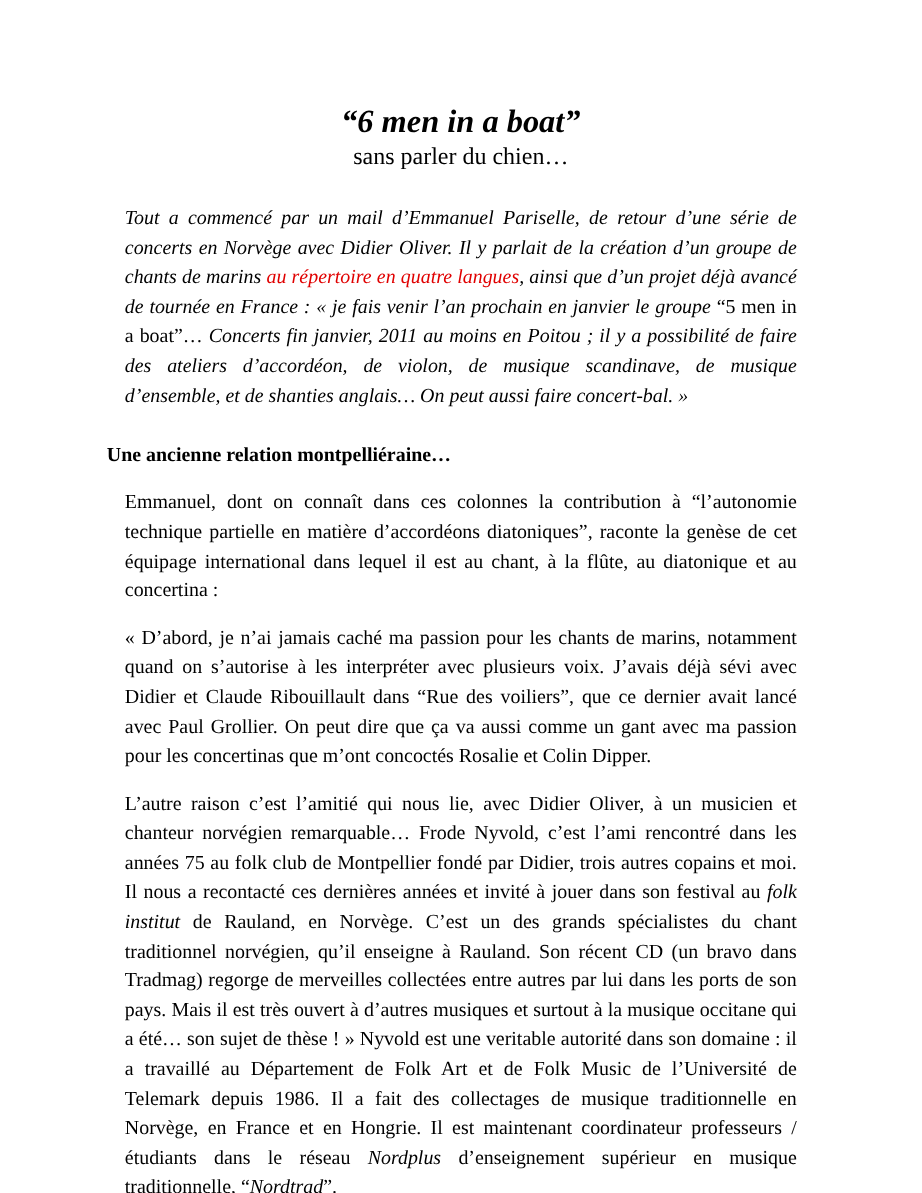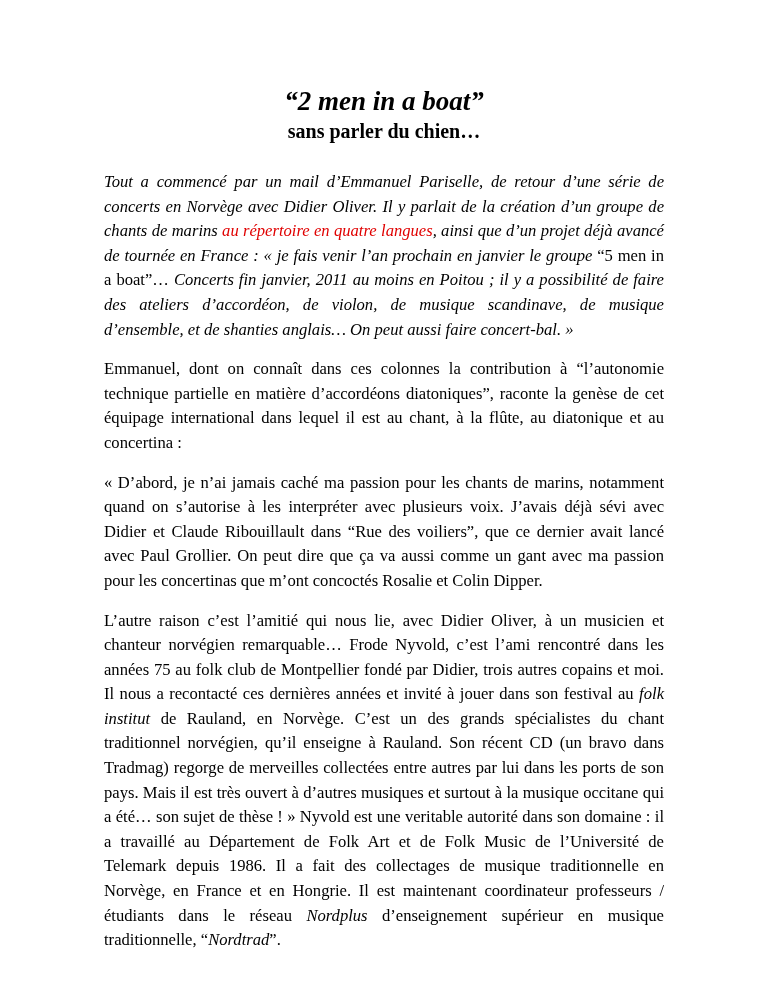--- a/index.html
+++ b/index.html
@@ -16,21 +16,21 @@
     margin: 0;
     text-align: center;
     font-size: 27px;
     font-weight: bold;
     font-style: italic;
   }
   .subtitle {
     margin: 3px 0 0 0;
     text-align: center;
     font-size: 20px;
-    font-weight: bold;
+    font-weight: normal;
   }
   .intro { margin-top: 27px; }
   .para {
     margin: 15px;
     font-size: 16.6px;
     line-height: 24.6px;
     text-align: justify;
   }
   .heading {
     margin: 24.6px 0 0 0;
@@ -40,27 +40,28 @@
   }
   .run.italic { font-style: italic; }
   .run.normal { font-style: normal; }
   .run.red { color: var(--accent-red, #e00000); }
 </style>
 </head>
 <body style="background: rgb(255, 255, 255); color: rgb(0, 0, 0);">
 
 <div class="page">
 
-  <h1 class="title">“2 men in a boat”</h1>
+  <h1 class="title">“6 men in a boat”</h1>
   <h2 class="subtitle">sans parler du chien…</h2>
 
   <div class="intro">
     <p class="para"><span class="run italic">Tout a commencé par un mail d’Emmanuel Pariselle, de retour d’une série de concerts en Norvège avec Didier Oliver. Il y parlait de la création d’un groupe de chants de marins </span><span class="run italic red">au répertoire en quatre langues</span><span class="run italic">, ainsi que d’un projet déjà avancé de tournée en France : « je fais venir l’an prochain en janvier le groupe </span><span class="run normal">“5 men in a boat”… </span><span class="run italic">Concerts fin janvier, 2011 au moins en Poitou ; il y a possibilité de faire des ateliers d’accordéon, de violon, de musique scandinave, de musique d’ensemble, et de shanties anglais… On peut aussi faire concert-bal. »</span></p>
   </div>
 
+  <h3 class="heading">Une ancienne relation montpelliéraine…</h3>
 
   <div class="body-block">
     <p class="para"><span class="run normal">Emmanuel, dont on connaît dans ces colonnes la contribution à “l’autonomie technique partielle en matière d’accordéons diatoniques”, raconte la genèse de cet équipage international dans lequel il est au chant, à la flûte, au diatonique et au concertina :</span></p>
     <p class="para"><span class="run normal">« D’abord, je n’ai jamais caché ma passion pour les chants de marins, notamment quand on s’autorise à les interpréter avec plusieurs voix. J’avais déjà sévi avec Didier et Claude Ribouillault dans “Rue des voiliers”, que ce dernier avait lancé avec Paul Grollier. On peut dire que ça va aussi comme un gant avec ma passion pour les concertinas que m’ont concoctés Rosalie et Colin Dipper.</span></p>
     <p class="para"><span class="run normal">L’autre raison c’est l’amitié qui nous lie, avec Didier Oliver, à un musicien et chanteur norvégien remarquable… Frode Nyvold, c’est l’ami rencontré dans les années 75 au folk club de Montpellier fondé par Didier, trois autres copains et moi. Il nous a recontacté ces dernières années et invité à jouer dans son festival au </span><span class="run italic">folk institut</span><span class="run normal"> de Rauland, en Norvège. C’est un des grands spécialistes du chant traditionnel norvégien, qu’il enseigne à Rauland. Son récent CD (un bravo dans Tradmag) regorge de merveilles collectées entre autres par lui dans les ports de son pays. Mais il est très ouvert à d’autres musiques et surtout à la musique occitane qui a été… son sujet de thèse ! » Nyvold est une veritable autorité dans son domaine : il a travaillé au Département de Folk Art et de Folk Music de l’Université de Telemark depuis 1986. Il a fait des collectages de musique traditionnelle en Norvège, en France et en Hongrie. Il est maintenant coordinateur professeurs / étudiants dans le réseau </span><span class="run italic">Nordplus</span><span class="run normal"> d’enseignement supérieur en musique traditionnelle, “</span><span class="run italic">Nordtrad</span><span class="run normal">”.</span></p>
   </div>
 
 </div>
 
 </body></html>

